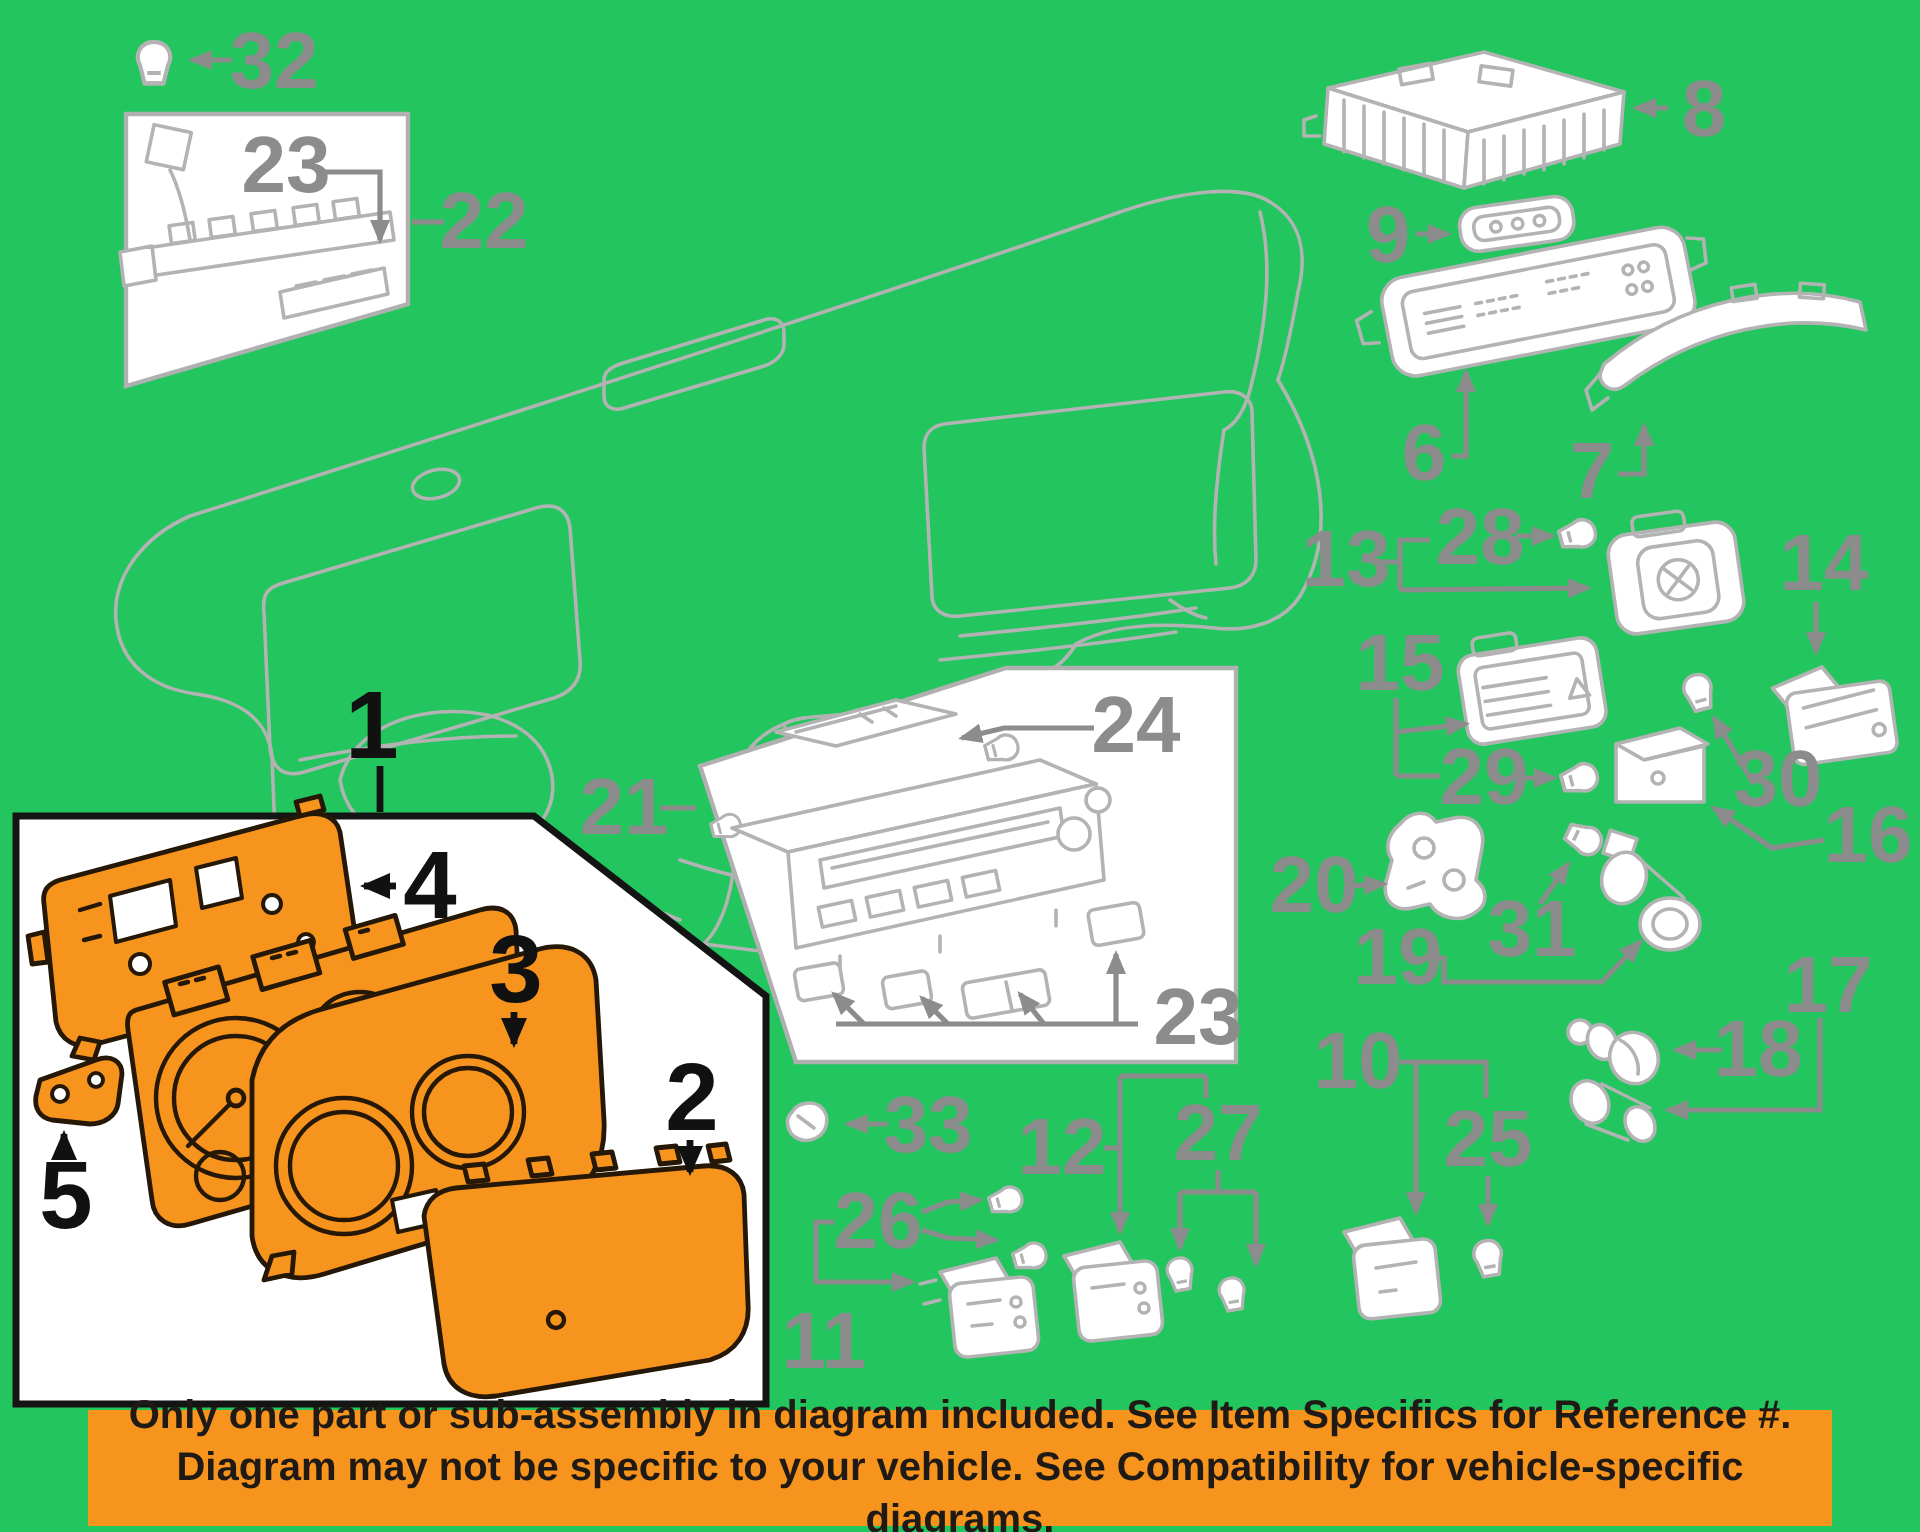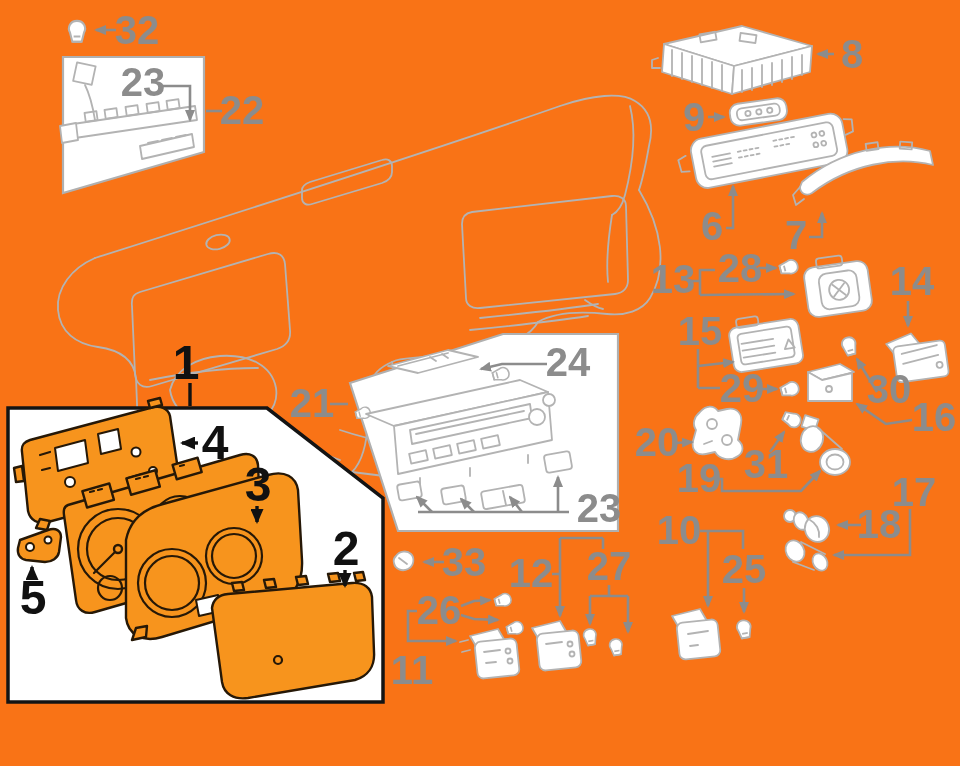--- a/index.html
+++ b/index.html
@@ -1,16 +1,16 @@
 <!DOCTYPE html>
 <html><head>
 <meta charset="utf-8">
 <style>
   html,body{margin:0;padding:0;background:#fff;}
-  #stage{position:relative;width:960px;height:766px;background:#f97316;overflow:hidden;
+  #stage{position:relative;width:960px;height:766px;background:#22c55e;overflow:hidden;
          font-family:"Liberation Sans",sans-serif;}
   svg{position:absolute;left:0;top:0;}
   text{font-family:"Liberation Sans",sans-serif;font-weight:bold;}
   .cg{fill:#8c8c8c;font-size:40px;}
   .cb{fill:#111111;font-size:48px;}
   .lg{stroke:#8c8c8c;stroke-width:2.6;fill:none;}
   .lb{stroke:#111111;stroke-width:3.4;fill:none;}
   .pl{stroke:#b3b3b3;stroke-width:1.8;fill:none;stroke-linejoin:round;stroke-linecap:round;}
   .box{fill:#ffffff;stroke:#b0b0b0;stroke-width:2.2;}
   .org{fill:#F7941D;stroke:#261807;stroke-width:2.4;stroke-linejoin:round;}
@@ -364,13 +364,17 @@
     <text class="cg" x="439" y="624">26</text>
     <text class="cg" x="412" y="684">11</text>
     <text class="cb" x="186" y="379">1</text>
     <text class="cb" x="215" y="459">4</text>
     <text class="cb" x="258" y="501">3</text>
     <text class="cb" x="346" y="565">2</text>
     <text class="cb" x="33" y="614">5</text>
   </g>
 </svg>
 
+  <div id="banner" title="Only one part or sub-assembly in diagram included. See Item Specifics for Reference #." style="background: rgb(247, 148, 29); color: rgb(31, 26, 22);">
+    <span>Only one part or sub-assembly in diagram included. See Item Specifics for Reference #.</span>
+    <span>Diagram may not be specific to your vehicle. See Compatibility for vehicle-specific diagrams.</span>
+  </div>
 </div>
 
 </body></html>

